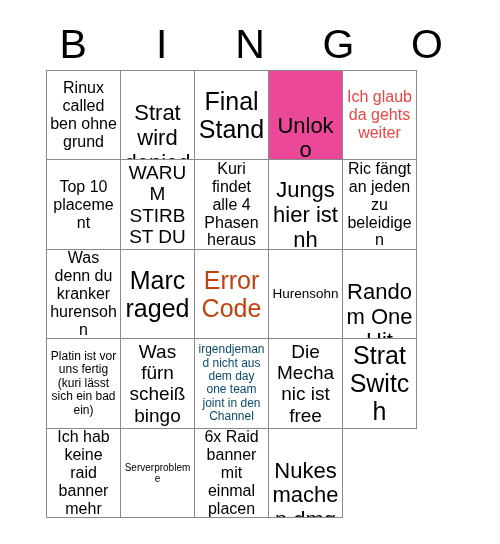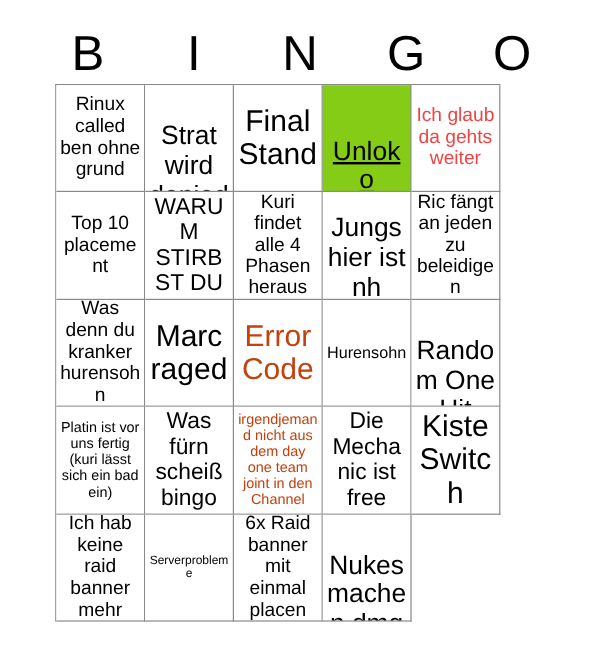--- a/index.html
+++ b/index.html
@@ -99,21 +99,21 @@
 
     <div class="bingo-cell fs-md" style="border-right-color: rgb(138, 138, 138); border-bottom-color: rgb(138, 138, 138); background: rgb(255, 255, 255); color: rgb(0, 0, 0);">
         <span class="cell-text">Rinux called ben ohne grund</span>
       </div>
     <div class="bingo-cell fs-xl" style="border-right-color: rgb(138, 138, 138); border-bottom-color: rgb(138, 138, 138); background: rgb(255, 255, 255); color: rgb(0, 0, 0);">
         <span class="cell-text">Strat wird denied</span>
       </div>
     <div class="bingo-cell fs-xxl" style="border-right-color: rgb(138, 138, 138); border-bottom-color: rgb(138, 138, 138); background: rgb(255, 255, 255); color: rgb(0, 0, 0);">
         <span class="cell-text">Final Stand</span>
       </div>
-    <div class="bingo-cell fs-xl" style="border-right-color: rgb(138, 138, 138); border-bottom-color: rgb(138, 138, 138); background: #84cc16; color: rgb(0, 0, 0); text-decoration: underline;">
+    <div class="bingo-cell fs-xl" style="border-right-color: rgb(138, 138, 138); border-bottom-color: rgb(138, 138, 138); background: #ec4899; color: rgb(0, 0, 0);">
         <span class="cell-text">Unloko</span>
       </div>
     <div class="bingo-cell fs-md" style="border-right-color: rgb(138, 138, 138); border-bottom-color: rgb(138, 138, 138); background: rgb(255, 255, 255); color: #ef4444;">
         <span class="cell-text">Ich glaub da gehts weiter</span>
       </div>
 
     <div class="bingo-cell fs-md" style="border-right-color: rgb(138, 138, 138); border-bottom-color: rgb(138, 138, 138); background: rgb(255, 255, 255); color: rgb(0, 0, 0);">
         <span class="cell-text">Top 10 placement</span>
       </div>
     <div class="bingo-cell fs-lg" style="border-right-color: rgb(138, 138, 138); border-bottom-color: rgb(138, 138, 138); background: rgb(255, 255, 255); color: rgb(0, 0, 0);">
@@ -144,29 +144,29 @@
 
     <div class="bingo-cell fs-xl" style="border-right-color: rgb(138, 138, 138); border-bottom-color: rgb(138, 138, 138); background: rgb(255, 255, 255); color: rgb(0, 0, 0);">
         <span class="cell-text">Random One Hit</span>
       </div>
     <div class="bingo-cell fs-xs" style="border-right-color: rgb(138, 138, 138); border-bottom-color: rgb(138, 138, 138); background: rgb(255, 255, 255); color: rgb(0, 0, 0);">
         <span class="cell-text">Platin ist vor uns fertig (kuri lässt sich ein bad ein)</span>
       </div>
     <div class="bingo-cell fs-lg" style="border-right-color: rgb(138, 138, 138); border-bottom-color: rgb(138, 138, 138); background: rgb(255, 255, 255); color: rgb(0, 0, 0);">
         <span class="cell-text">Was fürn scheiß bingo</span>
       </div>
-    <div class="bingo-cell fs-xs" style="border-right-color: rgb(138, 138, 138); border-bottom-color: rgb(138, 138, 138); background: rgb(255, 255, 255); color: #c2410c;">
+    <div class="bingo-cell fs-xs" style="border-right-color: rgb(138, 138, 138); border-bottom-color: rgb(138, 138, 138); background: rgb(255, 255, 255); color: #0c4a6e;">
         <span class="cell-text">irgendjemand nicht aus dem day one team joint in den Channel</span>
       </div>
     <div class="bingo-cell fs-lg" style="border-right-color: rgb(138, 138, 138); border-bottom-color: rgb(138, 138, 138); background: rgb(255, 255, 255); color: rgb(0, 0, 0);">
         <span class="cell-text">Die Mechanic ist free</span>
       </div>
 
     <div class="bingo-cell fs-xxl" style="border-right-color: rgb(138, 138, 138); border-bottom-color: rgb(138, 138, 138); background: rgb(255, 255, 255); color: rgb(0, 0, 0);">
-        <span class="cell-text">Kiste Switch</span>
+        <span class="cell-text">Strat Switch</span>
       </div>
     <div class="bingo-cell fs-md" style="border-right-color: rgb(138, 138, 138); border-bottom-color: rgb(138, 138, 138); background: rgb(255, 255, 255); color: rgb(0, 0, 0);">
         <span class="cell-text">Ich hab keine raid banner mehr</span>
       </div>
     <div class="bingo-cell fs-xxs" style="border-right-color: rgb(138, 138, 138); border-bottom-color: rgb(138, 138, 138); background: rgb(255, 255, 255); color: rgb(0, 0, 0);">
         <span class="cell-text">Serverprobleme</span>
       </div>
     <div class="bingo-cell fs-md" style="border-right-color: rgb(138, 138, 138); border-bottom-color: rgb(138, 138, 138); background: rgb(255, 255, 255); color: rgb(0, 0, 0);">
         <span class="cell-text">6x Raid banner mit einmal placen</span>
       </div>

